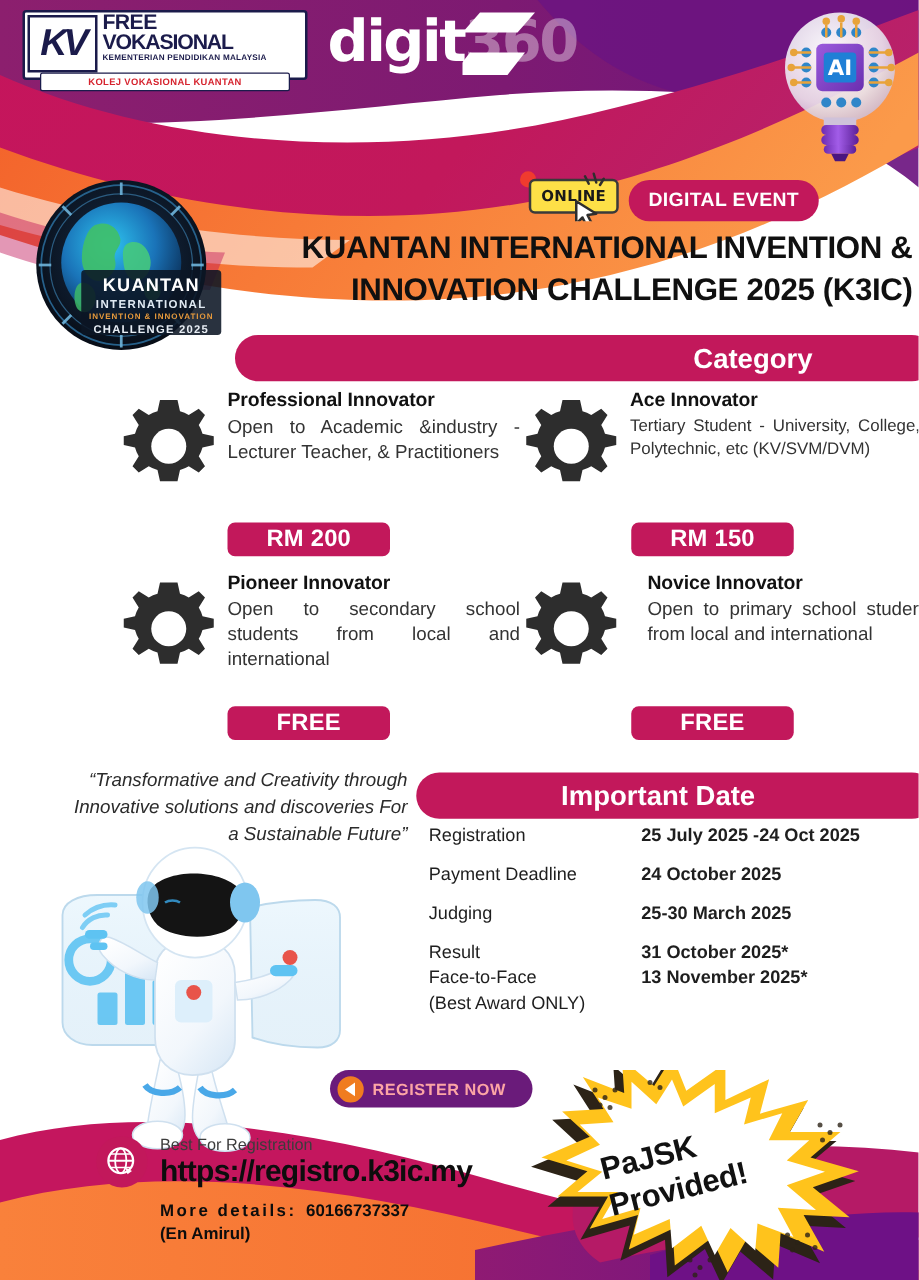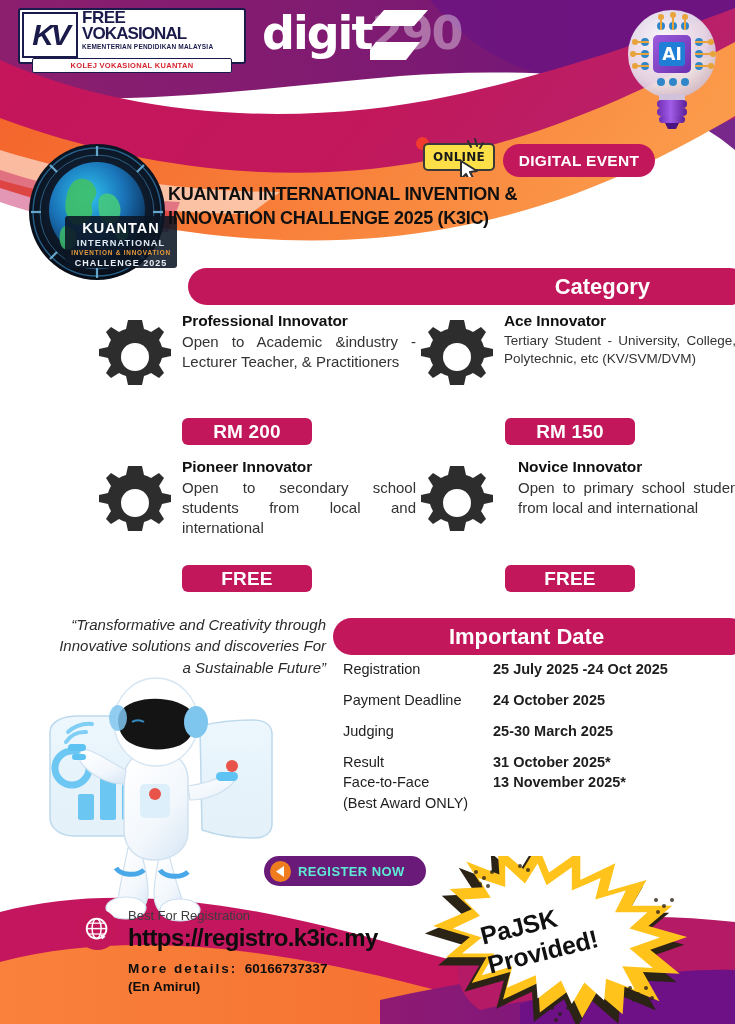--- a/index.html
+++ b/index.html
@@ -83,22 +83,22 @@
   .digital-event {
     position:absolute; left:503px; top:144px; width:152px; height:33px; z-index:7;
     background:#c2185b; border-radius:17px;
     display:flex; align-items:center; justify-content:center;
     color:#ffffff; font-size:15.5px; font-weight:800; letter-spacing:0.3px;
   }
 
   
   .main-title {
     position:absolute; left:168px; top:182px; width:562px; z-index:6;
-    text-align:left; color:#101010;
-    font-size:18px; font-weight:900; line-height:1.34; letter-spacing:-0.3px;
+    text-align:right; color:#101010;
+    font-size:25px; font-weight:900; line-height:1.34; letter-spacing:-0.3px;
   }
 
   
   .banner {
     position:absolute; z-index:5;
     background:#c2185b; border-radius:19px; height:37px;
     display:flex; align-items:center;
     color:#ffffff; font-weight:800;
   }
   .banner-category {
@@ -136,37 +136,37 @@
     font-family:"Liberation Sans", sans-serif;
     font-style:italic; font-size:15px; color:#2b2b2b;
     line-height:1.42; text-align:right;
   }
 
   
   .robot { position:absolute; left:20px; top:672px; width:290px; height:250px; z-index:4; }
 
   
   .dates { position:absolute; left:343px; top:660px; width:390px; z-index:5; }
-  .dates .row { display:flex; margin-bottom:12px; }
+  .dates .row { display:flex; margin-bottom:12px;gap:20px; }
   .dates .lbl { width:150px; font-size:14.5px; color:#1e1e1e; line-height:1.3; }
   .dates .val { flex:1; font-size:14.5px; color:#1e1e1e; font-weight:700; line-height:1.3; }
   .dates .row.tight { margin-bottom:2px; }
 
   
   .register {
     position:absolute; left:264px; top:856px; width:162px; height:30px; z-index:7;
     background:#6a1b7a; border-radius:15px;
     display:flex; align-items:center; gap:7px; padding-left:6px;
   }
   .register .arrow-circle {
     width:21px; height:21px; border-radius:50%; background:#f07c20;
     display:flex; align-items:center; justify-content:center; flex:0 0 auto;
   }
   .register .rlabel {
-    color:#5eead4; font-size:13px; font-weight:800; letter-spacing:0.4px;
+    color:#fca5a5; font-size:13px; font-weight:800; letter-spacing:0.4px;
   }
 
   
   .globe-icon-wrap {
     position:absolute; left:77px; top:909px; width:41px; height:41px; z-index:7;
     background:#c2185b; border-radius:50%;
     display:flex; align-items:center; justify-content:center;
   }
   .contact { position:absolute; left:128px; top:908px; width:330px; z-index:7; }
   .contact .visit { font-size:13px; color:#3c3c3c; line-height:1.3; }
@@ -261,21 +261,21 @@
       <div class="kv-l3">KEMENTERIAN PENDIDIKAN MALAYSIA</div>
     </div>
     <div class="kv-ribbon">KOLEJ VOKASIONAL KUANTAN</div>
   </div>
 
   <div class="digit360">
     <svg class="slash" viewBox="0 0 58 56">
       <polygon points="14,2 58,2 44,18 0,18" fill="#ffffff"></polygon>
       <polygon points="6,34 50,34 36,52 -8,52" fill="#ffffff"></polygon>
     </svg>
-    <span>digit</span><span class="d360">290</span>
+    <span>digit</span><span class="d360">360</span>
   </div>
 
   <div class="ai-bulb">
     <svg viewBox="0 0 110 128" xmlns="http://www.w3.org/2000/svg">
       <defs>
         <radialGradient id="bulbG" cx="40%" cy="35%" r="70%">
           <stop offset="0%" stop-color="#ffffff" stop-opacity="0.97"></stop>
           <stop offset="70%" stop-color="#e9e4ef" stop-opacity="0.9"></stop>
           <stop offset="100%" stop-color="#cbbcd8" stop-opacity="0.85"></stop>
         </radialGradient>

